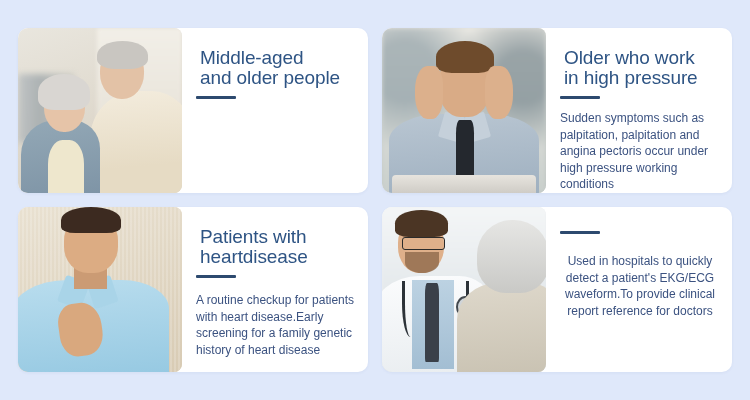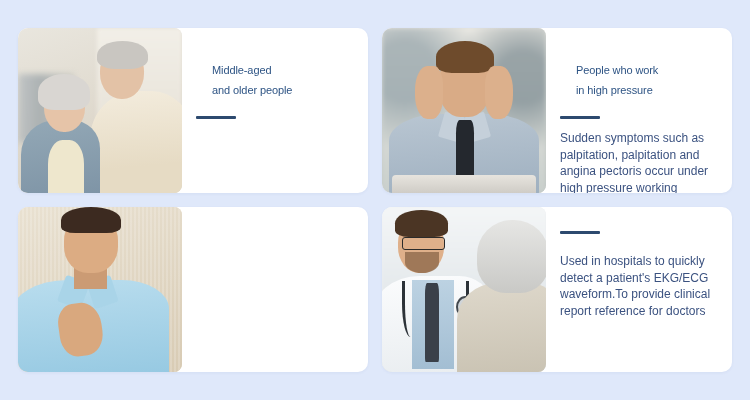--- a/index.html
+++ b/index.html
@@ -54,27 +54,27 @@
   }
 
   .text-pane {
     position: relative;
     flex: 1;
     padding: 16px 12px 10px 14px;
     box-sizing: border-box;
   }
 
   .card-title {
-    font-size: 11px;
+    font-size: 19px;
     line-height: 20px;
     font-weight: 400;
     color: #2e5484;
     letter-spacing: -0.1px;
     white-space: pre-line;
-    margin: 16px;
+    margin: 4px;
   }
 
   .divider {
     width: 40px;
     height: 3px;
     background: #2d4a6f;
     margin-top: 8px;
     border-radius: 1px;
   }
 
@@ -82,21 +82,21 @@
     font-size: 12px;
     line-height: 16.6px;
     color: #3b5280;
     white-space: pre-line;
     margin: 0;
   }
 
   .card.v1 .card-body { margin-top: 24px; }
   .card.v2 .card-body { margin-top: 11px; }
   .card.v3 .card-body { margin-top: 14px; }
-  .card.v4 .card-body { margin-top: 19px; }
+  .card.v4 .card-body { margin-top: 19px; text-align: center; }
 
   
   .p1 { background: linear-gradient(160deg,#e9e6de 0%,#ded8cc 55%,#d6cfc0 100%); }
   .p1 .bg-shelf {
     position:absolute; left:0; top:28%; width:34%; height:42%;
     background: linear-gradient(90deg,#b6bcc0,#9aa3a8 40%,#c2c3bd);
     filter: blur(3px); opacity:.75;
   }
   .p1 .wall {
     position:absolute; right:0; top:0; width:52%; height:70%;
@@ -316,21 +316,21 @@
         <div class="collar-r"></div>
         <div class="tie"></div>
         <div class="head"></div>
         <div class="hair"></div>
         <div class="hand-l"></div>
         <div class="hand-r"></div>
         <div class="laptop"></div>
       </div>
     </div>
     <div class="text-pane">
-      <h2 class="card-title">People who work
+      <h2 class="card-title">Older who work
 in high pressure</h2>
       <div class="divider"></div>
       <p class="card-body">Sudden symptoms such as
 palpitation,  palpitation and
 angina pectoris occur under
 high pressure working
 conditions</p>
     </div>
   </div>
 
@@ -339,20 +339,29 @@
       <div class="photo-inner">
         <div class="wall"></div>
         <div class="polo"></div>
         <div class="collar-l"></div>
         <div class="collar-r"></div>
         <div class="neck"></div>
         <div class="head"></div>
         <div class="hair"></div>
         <div class="hand"></div>
       </div>
+    </div>
+    <div class="text-pane">
+      <h2 class="card-title">Patients with
+heartdisease</h2>
+      <div class="divider"></div>
+      <p class="card-body">A routine checkup for patients
+with heart disease.Early
+screening for a family genetic
+history of heart disease</p>
     </div>
   </div>
 
   <div class="card v4">
     <div class="photo p4">
       <div class="photo-inner">
         <div class="bg"></div>
         <div class="coat"></div>
         <div class="shirt"></div>
         <div class="tie"></div>

